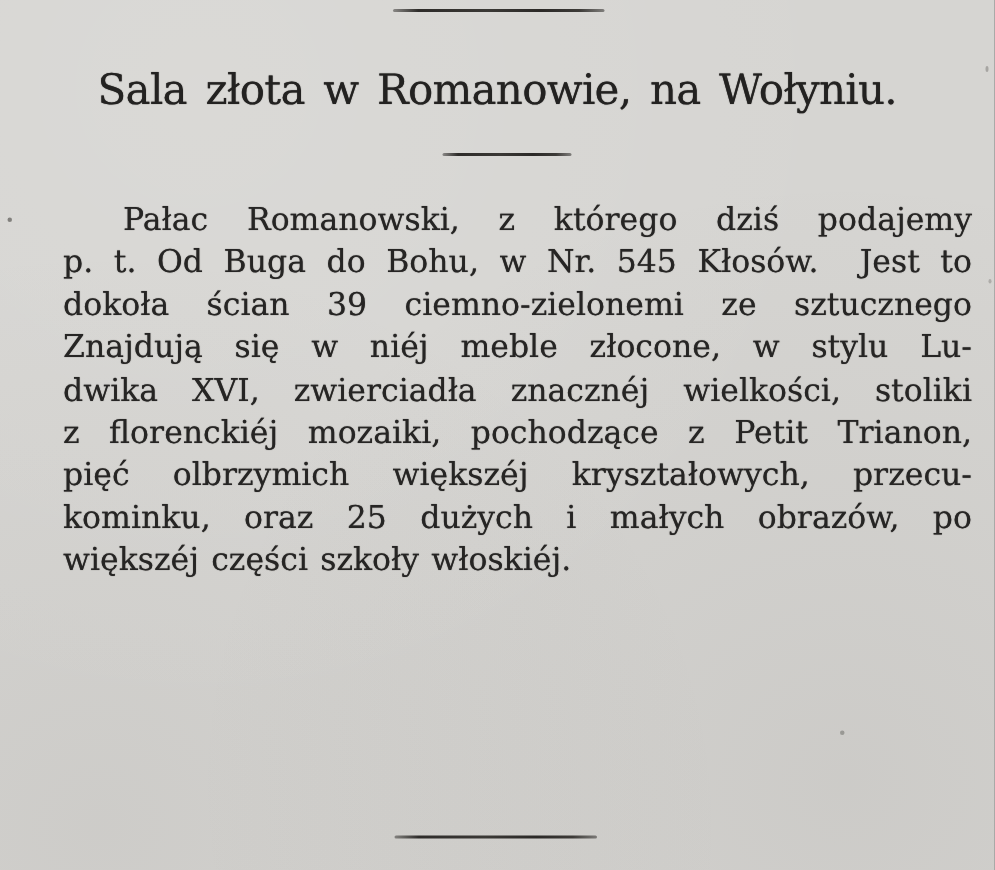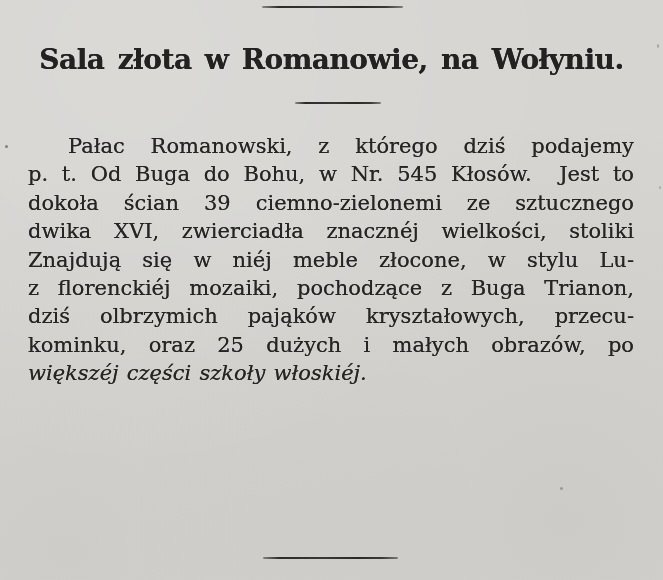--- a/index.html
+++ b/index.html
@@ -34,48 +34,48 @@
   #bottom-divider { left: 263px; top: 557px; width: 135px; }
 
   #article-title {
     position: absolute;
     left: 0; right: 0;
     top: 44px;
     margin: 0;
     text-align: center;
     font-size: 28px;
     line-height: 32px;
-    font-weight: bold;
+    font-weight: normal;
     letter-spacing: -0.5px;
     word-spacing: 4px;
     color: #232221;
     text-shadow: 0 0 0.6px rgba(30,28,26,0.85);
   }
 
   #article-body {
     position: absolute;
-    left: 28px;
+    left: 42px;
     top: 132px;
     width: 606px;
     font-size: 21px;
     color: #28262
 
 4;
     text-shadow: 0 0 0.6px rgba(35,33,30,0.8);
   }
   .text-line {
     height: 28.4px;
     line-height: 28.4px;
     text-align: justify;
     text-align-last: justify;
     word-spacing: 1.5px;
     white-space: nowrap;
   }
   .text-line.indent { padding-left: 40px; }
-  .text-line.last   { text-align-last: left; font-style: italic; }
+  .text-line.last   { text-align-last: left; }
   .italic           { }
 
   .speck {
     position: absolute;
     background: #3a3835;
     border-radius: 50%;
   }
   #speck-1 { left: 5px;   top: 145px; width: 3px; height: 3px; opacity: 0.55; }
   #speck-2 { left: 560px; top: 487px; width: 3px; height: 3px; opacity: 0.35; }
   #speck-3 { left: 657px; top: 44px;  width: 2px; height: 4px; opacity: 0.30; }
@@ -89,24 +89,24 @@
   <div id="top-divider" class="rule"></div>
 
   <h1 id="article-title">Sala złota w Romanowie, na Wołyniu.</h1>
 
   <div id="title-divider" class="rule"></div>
 
   <div id="article-body">
       <div class="text-line indent"><span>Pałac Romanowski, z którego dziś podajemy</span></div>
       <div class="text-line"><span>p. t. </span><span class="italic">Od Buga do Bohu</span><span>, w Nr. 545 Kłosów.&nbsp; Jest to</span></div>
       <div class="text-line"><span>dokoła ścian 39 ciemno-zielonemi ze sztucznego</span></div>
+      <div class="text-line"><span>Znajdują się w niéj meble złocone, w stylu Lu-</span></div>
       <div class="text-line"><span>dwika XVI, zwierciadła znacznéj wielkości, stoliki</span></div>
-      <div class="text-line"><span>Znajdują się w niéj meble złocone, w stylu Lu-</span></div>
-      <div class="text-line"><span>z florenckiéj mozaiki, pochodzące z </span><span class="italic">Buga Trianon</span><span>,</span></div>
-      <div class="text-line"><span>dziś olbrzymich pająków kryształowych, przecu-</span></div>
+      <div class="text-line"><span>z florenckiéj mozaiki, pochodzące z </span><span class="italic">Petit Trianon</span><span>,</span></div>
+      <div class="text-line"><span>pięć olbrzymich większéj kryształowych, przecu-</span></div>
       <div class="text-line"><span>kominku, oraz 25 dużych i małych obrazów, po</span></div>
       <div class="text-line last"><span>większéj części szkoły włoskiéj.</span></div>
     </div>
 
   <div id="bottom-divider" class="rule"></div>
 
   <div id="speck-1" class="speck"></div>
   <div id="speck-2" class="speck"></div>
   <div id="speck-3" class="speck"></div>
   <div id="speck-4" class="speck"></div>

